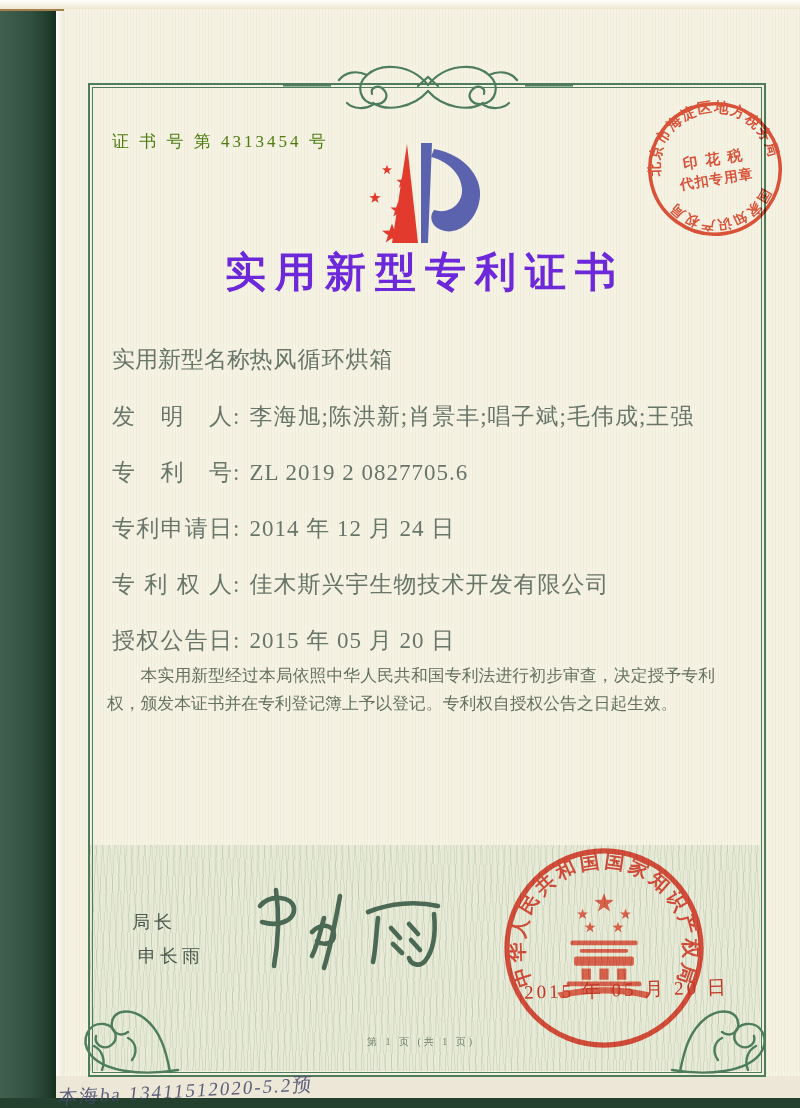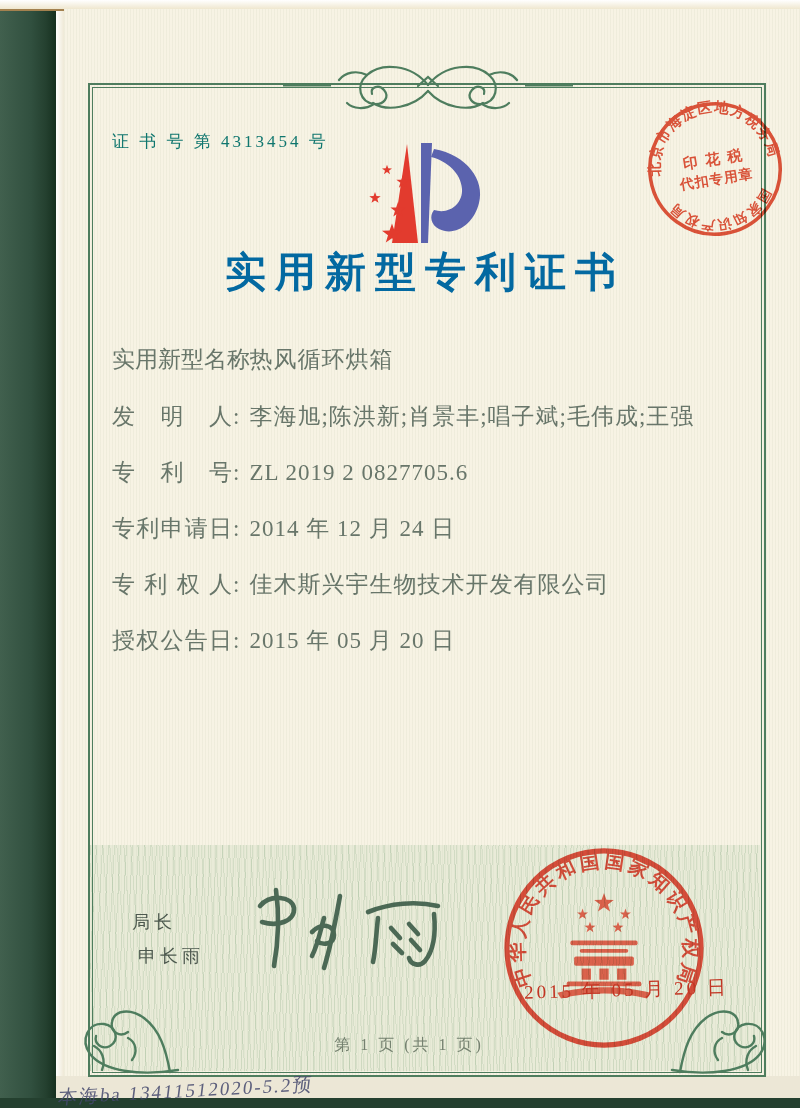--- a/index.html
+++ b/index.html
@@ -34,23 +34,23 @@
   .frame::after{content:"";position:absolute;left:2px;top:2px;right:2px;bottom:2px;
     border:1px solid #4e7d5e;}
 
   .ornament-top{position:absolute;left:283px;top:56px;width:290px;height:62px;z-index:4;}
   .flourish{position:absolute;width:108px;height:104px;z-index:4;}
   .flourish.bl{left:72px;top:972px;}
   .flourish.br{left:670px;top:972px;transform:scaleX(-1);}
 
   
   .cert-no{position:absolute;left:112px;top:130px;font-size:17px;letter-spacing:3px;
-    color:#0f766e;z-index:5;}
+    color:#4d7c0f;z-index:5;}
   .title{position:absolute;left:88px;top:245px;width:674px;text-align:center;
-    font-size:41px;font-weight:bold;letter-spacing:9px;color:#0369a1;z-index:5;}
+    font-size:41px;font-weight:bold;letter-spacing:9px;color:#6d28d9;z-index:5;}
   .field{position:absolute;left:112px;height:24px;font-size:23px;color:#68766a;z-index:5;white-space:nowrap;}
   .flabel{display:inline-block;width:120px;text-align:justify;text-align-last:justify;}
   .fcolon{display:inline-block;margin:0 10px 0 1px;}
   .fvalue{letter-spacing:1px;}
   .f0{top:344px;} .f1{top:401px;} .f2{top:457px;} .f3{top:513px;} .f4{top:569px;} .f5{top:625px;}
 
   .paragraphs{position:absolute;left:107px;top:662px;width:608px;z-index:5;
     font-size:16.8px;line-height:28px;color:#64715f;text-align:justify;}
   .paragraphs p{margin:0;text-indent:2em;}
 
@@ -58,22 +58,22 @@
   .sig-name{position:absolute;left:138px;top:944px;font-size:18px;color:#4c584e;z-index:6;letter-spacing:4px;}
   .signature-svg{position:absolute;left:252px;top:878px;width:215px;height:112px;z-index:6;}
 
   .tax-seal{position:absolute;left:636px;top:90px;width:158px;height:158px;z-index:7;
     transform:rotate(-9deg);opacity:.92;mix-blend-mode:multiply;}
   .main-seal{position:absolute;left:492px;top:836px;width:224px;height:224px;z-index:7;
     opacity:.9;mix-blend-mode:multiply;}
   .seal-date{position:absolute;left:524px;top:977px;font-size:19px;color:#c23523;z-index:8;
     letter-spacing:3px;transform:rotate(-1.5deg);white-space:nowrap;}
 
-  .footer{position:absolute;left:72px;top:1035px;width:674px;text-align:center;
-    font-size:16px;color:#74806f;letter-spacing:3px;z-index:5;}
+  .footer{position:absolute;left:84px;top:1035px;width:674px;text-align:center;
+    font-size:10px;color:#74806f;letter-spacing:3px;z-index:5;}
 
   .handwriting{position:absolute;left:58px;top:1078px;font-size:19px;color:#45496e;z-index:4;
     transform:rotate(-3deg) skewX(-10deg);letter-spacing:2px;white-space:nowrap;opacity:.85;}
 
   .logo{position:absolute;left:335px;top:140px;width:150px;height:106px;z-index:5;}
 </style>
 </head>
 <body>
 
 <div class="cover-left"></div>
@@ -141,20 +141,21 @@
 <div class="title">实用新型专利证书</div>
 
 <div class="field f0"><span class="flabel">实用新型名称</span><span class="fcolon">:</span><span class="fvalue">热风循环烘箱</span></div>
 <div class="field f1"><span class="flabel">发明人</span><span class="fcolon">:</span><span class="fvalue">李海旭;陈洪新;肖景丰;唱子斌;毛伟成;王强</span></div>
 <div class="field f2"><span class="flabel">专利号</span><span class="fcolon">:</span><span class="fvalue">ZL 2019 2 0827705.6</span></div>
 <div class="field f3"><span class="flabel">专利申请日</span><span class="fcolon">:</span><span class="fvalue">2014 年 12 月 24 日</span></div>
 <div class="field f4"><span class="flabel">专利权人</span><span class="fcolon">:</span><span class="fvalue">佳木斯兴宇生物技术开发有限公司</span></div>
 <div class="field f5"><span class="flabel">授权公告日</span><span class="fcolon">:</span><span class="fvalue">2015 年 05 月 20 日</span></div>
 
 <div class="paragraphs">
+  <p>本实用新型经过本局依照中华人民共和国专利法进行初步审查，决定授予专利权，颁发本证书并在专利登记簿上予以登记。专利权自授权公告之日起生效。</p>
 </div>
 
 <div class="sig-title">局长</div>
 <div class="sig-name">申长雨</div>
 <svg class="signature-svg" viewBox="0 0 215 112">
   <g fill="none" stroke="#3c5c48" stroke-width="4.6" stroke-linecap="round" opacity="0.9">
     <path d="M24,12 C27,34 27,60 22,88"></path>
     <path d="M8,28 C18,16 40,18 42,30 C43,43 26,49 10,44"></path>
     <path d="M72,40 C68,54 66,66 60,78"></path>
     <path d="M60,54 C70,44 82,47 82,57 C82,66 71,68 65,63"></path>

